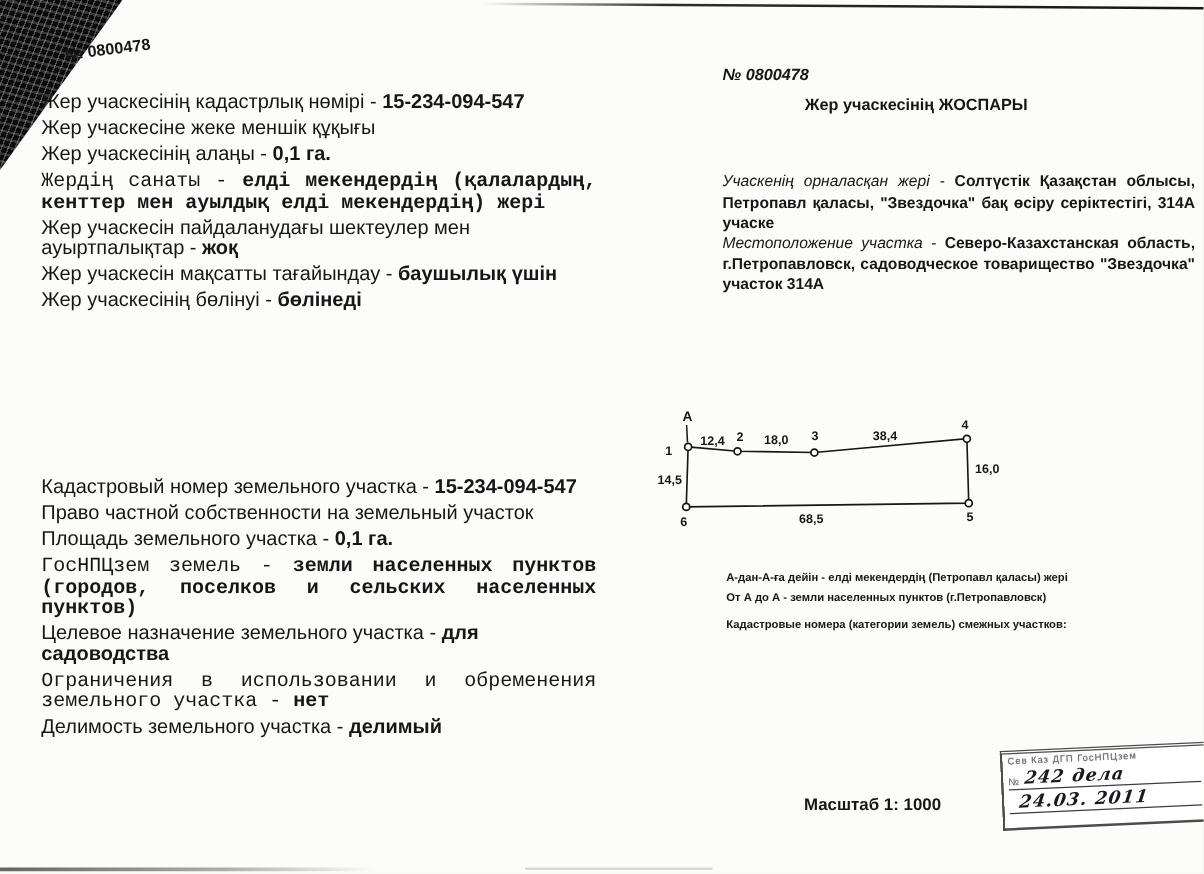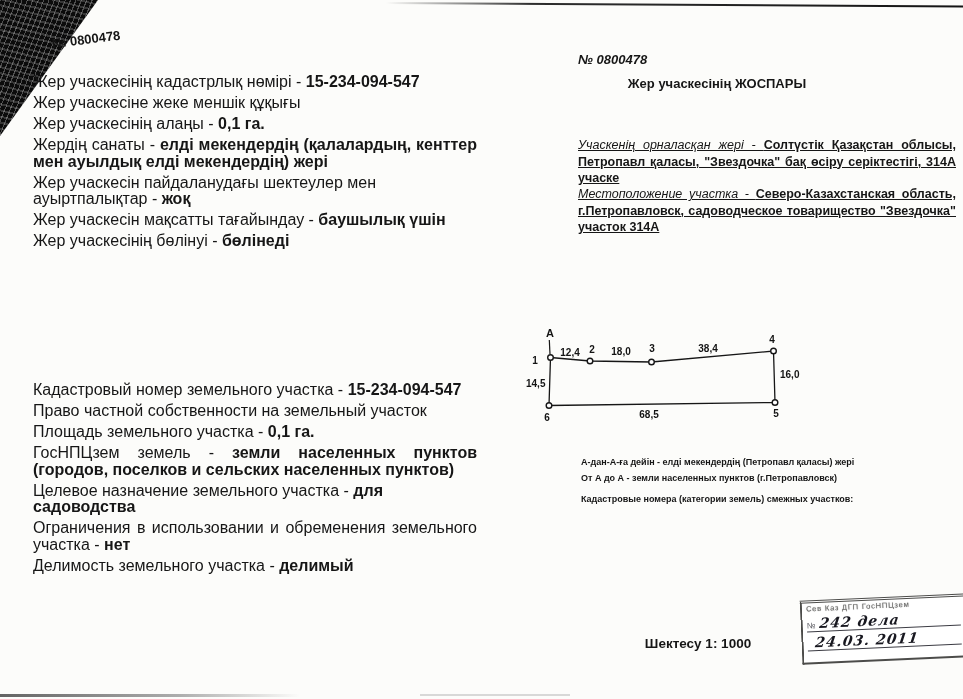--- a/index.html
+++ b/index.html
@@ -43,27 +43,27 @@
     font-weight:bold;font-size:13px;
     transform:rotate(-7deg);transform-origin:left center;
   }
   .doc-no-right{
     position:absolute;left:578px;top:52px;
     font-weight:bold;font-size:13px;font-style:italic;
   }
   .col-kk{position:absolute;left:33px;top:74px;width:444px;}
   .col-ru{position:absolute;left:33px;top:382px;width:444px;}
   .line{font-size:16px;line-height:16.5px;margin:0 0 4.5px 0;}
-  .line.justify{text-align:justify;text-align-last:left;}
+  .line.justify{text-align:justify;text-align-last:left;font-family:Liberation Mono, monospace;}
   .titles{
-    position:absolute;left:562px;top:76px;width:310px;
+    position:absolute;left:578px;top:76px;width:310px;
     text-align:center;font-weight:bold;font-size:13px;line-height:15px;
   }
   .loc{position:absolute;left:578px;width:378px;font-size:12.5px;line-height:16.5px;
-       margin:0;text-align:justify;text-align-last:left;text-decoration:underline;}
+       margin:0;text-align:justify;text-align-last:left;}
   .loc-kk{top:137px;}
   .loc-ru{top:186px;}
   .loc i{font-style:italic;font-weight:normal;}
   
   .plan-svg{position:absolute;left:524px;top:320px;}
   .svg-label{font:bold 10px "Liberation Sans", sans-serif;fill:#141414;}
   .svg-a{font:bold 11px "Liberation Sans", sans-serif;fill:#141414;}
   
   .adjacent{position:absolute;left:581px;top:452px;width:355px;}
   .adj-line{font-size:9px;font-weight:bold;line-height:12px;margin:0;}
@@ -162,21 +162,21 @@
     <text class="svg-label" x="125" y="98" text-anchor="middle">68,5</text>
     <text class="svg-label" x="2" y="67" text-anchor="start">14,5</text>
   </svg>
 
   <div class="adjacent">
     <p class="adj-line m1">А-дан-А-ға дейін - елді мекендердің (Петропавл қаласы) жері</p>
     <p class="adj-line m1">От А до А - земли населенных пунктов (г.Петропавловск)</p>
     <p class="adj-line m2">Кадастровые номера (категории земель) смежных участков:</p>
   </div>
 
-  <div class="scale">Шектесу 1: 1000</div>
+  <div class="scale">Масштаб 1: 1000</div>
 
   <div class="stamp">
     <div class="stamp-org">Сев Каз ДГП ГосНПЦзем</div>
     <div class="stamp-row">
       <span class="stamp-no">№</span>
       <span class="hand">242 дела</span>
     </div>
     <div class="stamp-row date">
       <span class="hand">24.03. 2011</span>
     </div>

